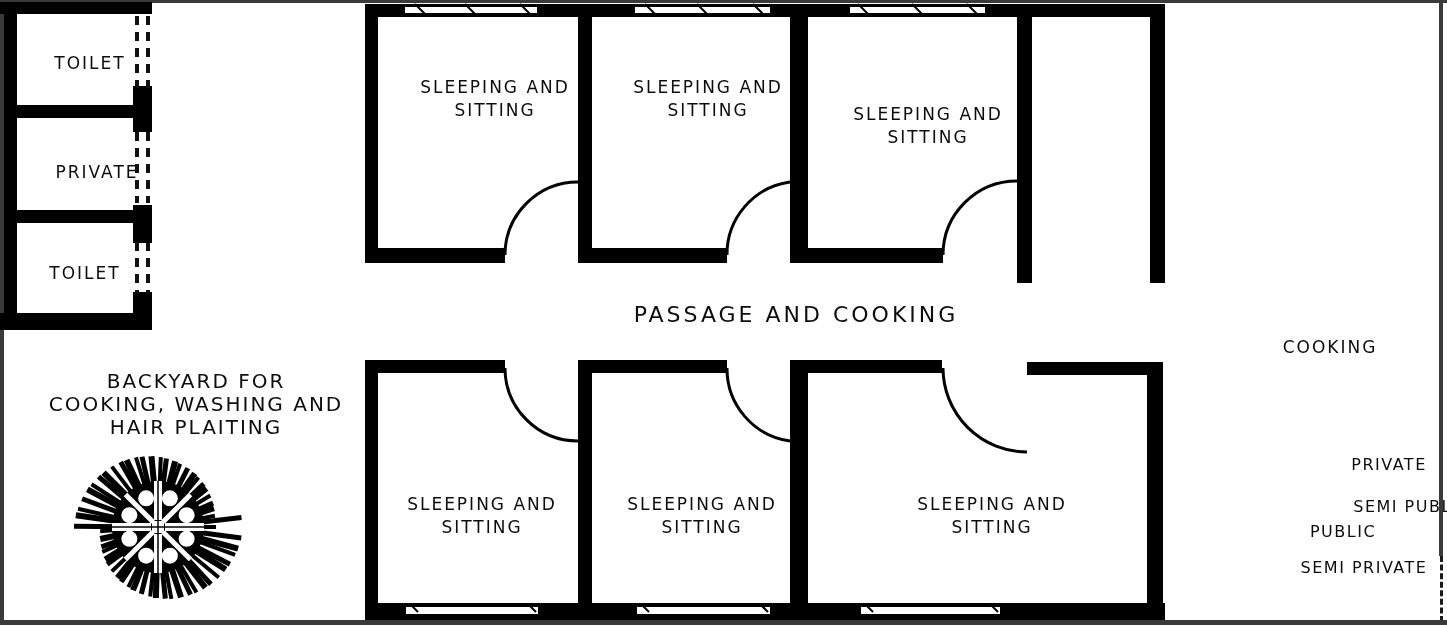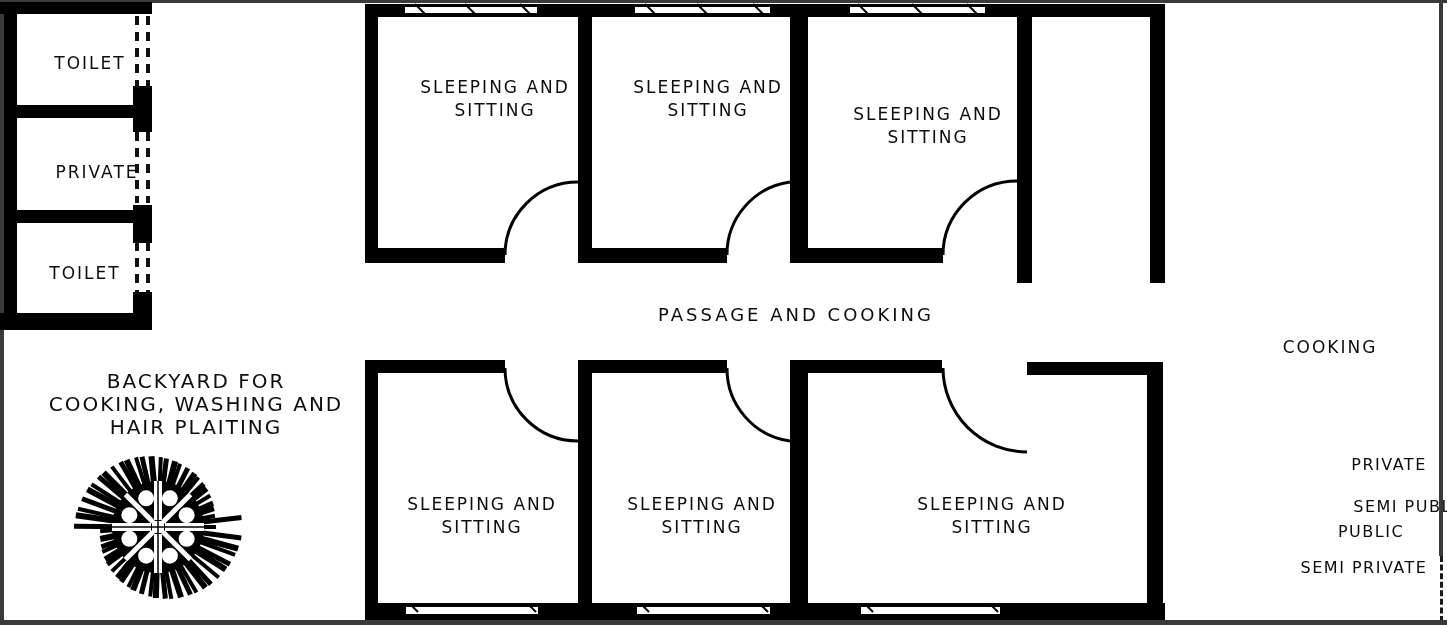--- a/index.html
+++ b/index.html
@@ -9,21 +9,21 @@
   }
   .wall{position:absolute;background:#000000;}
   .winslit{position:absolute;background:#ffffff;}
   .thinline{position:absolute;background:#3a3a3a;}
   .dashv{position:absolute;border-left:3px dashed #1a1a1a;width:0;}
   .lbl{
     position:absolute;transform:translate(-50%,-50%);text-align:center;
     font-size:17px;line-height:23px;letter-spacing:2px;color:#0d0d0d;
     white-space:nowrap;font-weight:500;
   }
-  .lbl.big{font-size:18px;letter-spacing:3px;}
+  .lbl.big{font-size:22px;letter-spacing:3px;}
   .lbl.mid{font-size:20px;letter-spacing:2px;text-align:center;}
   .lbl.zone{font-size:16px;letter-spacing:1.5px;}
   svg#overlay{position:absolute;left:0;top:0;pointer-events:none;}
 </style>
 </head>
 <body>
 
 <div id="plan">
 
   <div class="thinline" style="left:0;top:0;width:1447px;height:3px;"></div>
@@ -224,16 +224,16 @@
     <span>SLEEPING AND</span><br>
     <span>SITTING</span>
   </div>
   <div class="lbl" style="left:992px;top:516px;">
     <span>SLEEPING AND</span><br>
     <span>SITTING</span>
   </div>
 
   <div class="lbl zone" style="left:1356px;top:464px;margin-left:33px;">PRIVATE</div>
   <div class="lbl zone" style="left:1412px;top:506px;text-align:center;">SEMI PUBLIC</div>
-  <div class="lbl zone" style="left:1343px;top:531px;margin-left:28px;">PUBLIC</div>
+  <div class="lbl zone" style="left:1343px;top:531px;">PUBLIC</div>
   <div class="lbl zone" style="left:1364px;top:567px;">SEMI PRIVATE</div>
 
 </div>
 
 </body></html>

